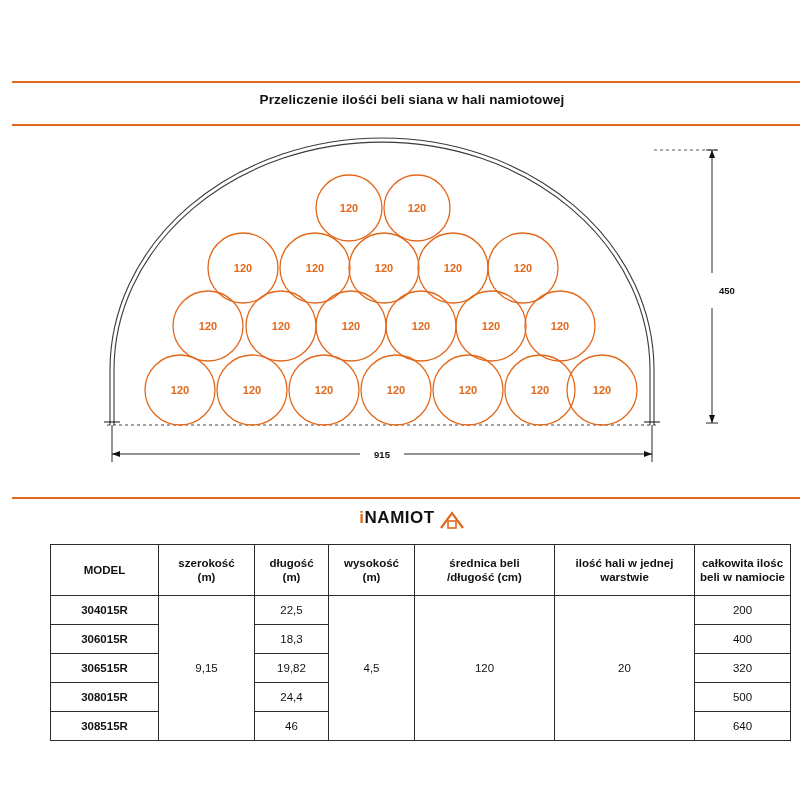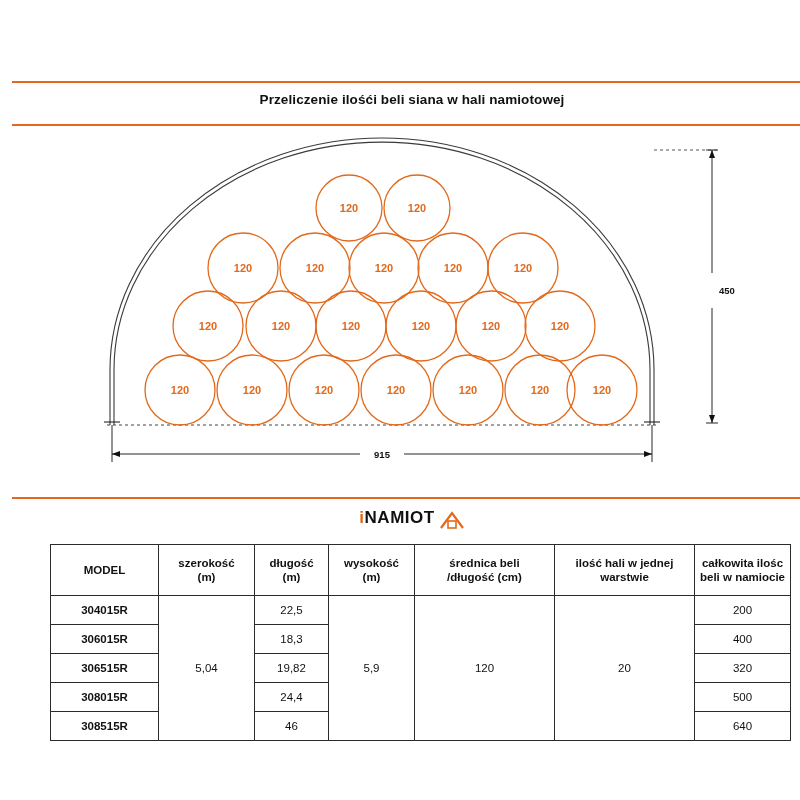--- a/index.html
+++ b/index.html
@@ -298,23 +298,23 @@
           </th>
           <th>
             <div>całkowita ilośc</div>
             <div>beli w namiocie</div>
           </th>
         </tr>
       </thead>
       <tbody>
         <tr>
           <td class="model">304015R</td>
-          <td rowspan="5">5,04</td>
+          <td rowspan="5">9,15</td>
           <td>22,5</td>
-          <td rowspan="5">5,9</td>
+          <td rowspan="5">4,5</td>
           <td rowspan="5">120</td>
           <td rowspan="5">20</td>
           <td>200</td>
         </tr>
         <tr>
           <td class="model">306015R</td>
           <td>18,3</td>
           <td>400</td>
         </tr>
         <tr>

